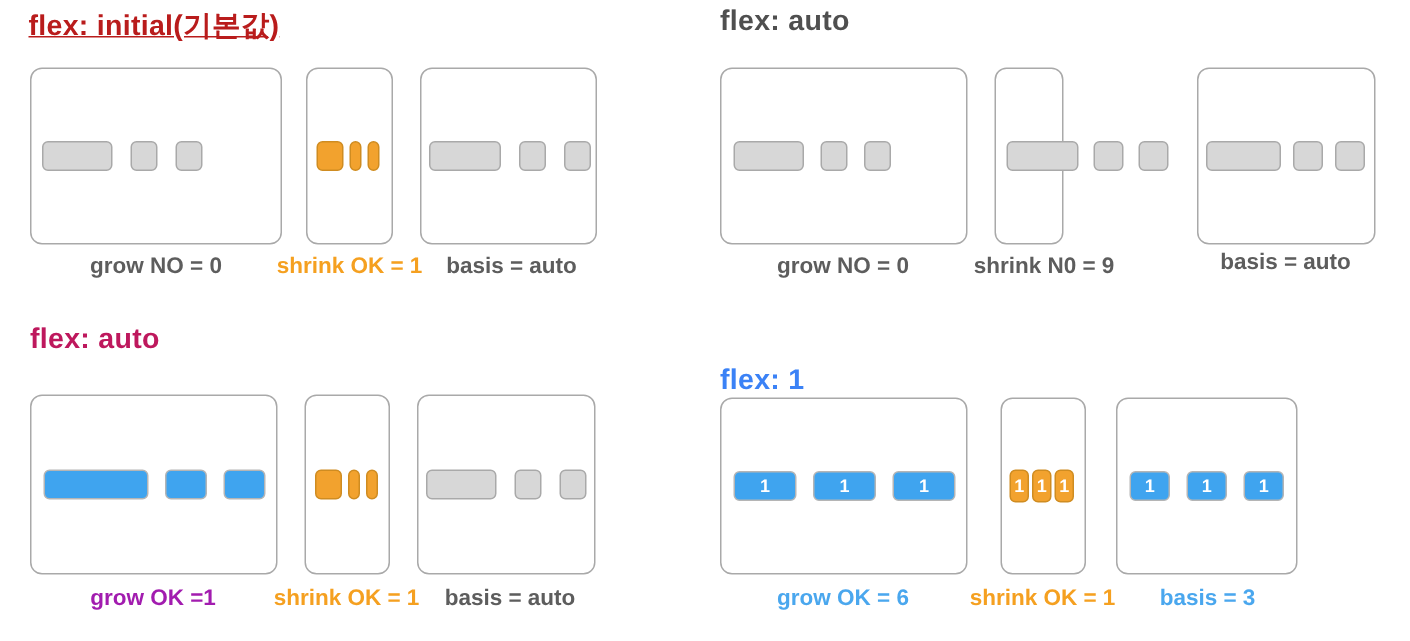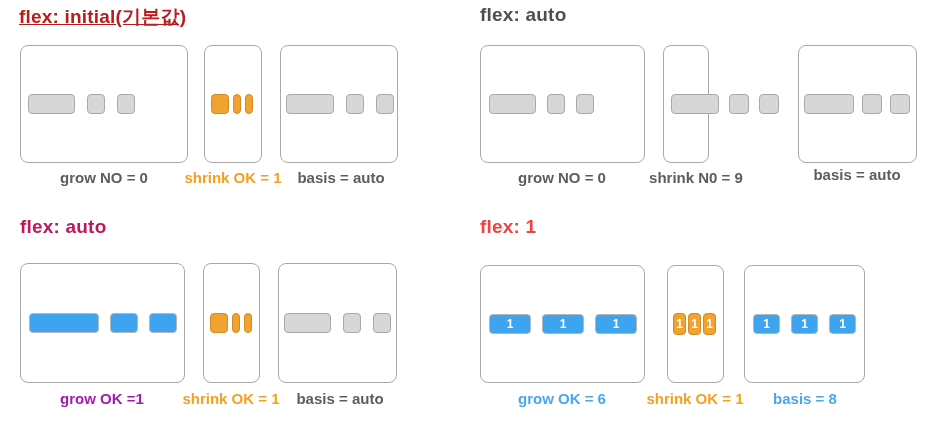--- a/index.html
+++ b/index.html
@@ -116,21 +116,21 @@
         <div class="item" style="width: 18px; height: 20px; background: rgb(215, 215, 215); border-color: rgb(169, 169, 169);"></div>
       </div>
   </div>
 
   <div class="caption" style="left: 32px; top: 390px; width: 140px; color: #a21caf;">grow OK =1</div>
   <div class="caption" style="left: 171px; top: 390px; width: 120px; color: rgb(245, 160, 32);">shrink OK = 1</div>
   <div class="caption" style="left: 275px; top: 390px; width: 130px; color: rgb(93, 93, 93);">basis = auto</div>
 </section>
 
 <section>
-  <div class="title" style="left: 480px; top: 216px; color: #ef4444;">flex: 1</div>
+  <div class="title" style="left: 480px; top: 243px; color: #3b82f6;">flex: 1</div>
 
   <div class="box" style="left:480px;top:265px;width:165px;height:118px">
     <div class="row" style="padding-left:8px;gap:11px">
         <div class="item" style="width: 42px; height: 20px; background: rgb(63, 164, 239); border-color: rgb(181, 181, 181);">1</div>
         <div class="item" style="width: 42px; height: 20px; background: rgb(63, 164, 239); border-color: rgb(181, 181, 181);">1</div>
         <div class="item" style="width: 42px; height: 20px; background: rgb(63, 164, 239); border-color: rgb(181, 181, 181);">1</div>
       </div>
   </div>
   <div class="box" style="left:667px;top:265px;width:57px;height:118px">
     <div class="row" style="padding-left:5px;gap:2px">
@@ -142,14 +142,14 @@
   <div class="box" style="left:744px;top:265px;width:121px;height:118px">
     <div class="row" style="padding-left:8px;gap:11px">
         <div class="item" style="width: 27px; height: 20px; background: rgb(63, 164, 239); border-color: rgb(181, 181, 181);">1</div>
         <div class="item" style="width: 27px; height: 20px; background: rgb(63, 164, 239); border-color: rgb(181, 181, 181);">1</div>
         <div class="item" style="width: 27px; height: 20px; background: rgb(63, 164, 239); border-color: rgb(181, 181, 181);">1</div>
       </div>
   </div>
 
   <div class="caption" style="left: 492px; top: 390px; width: 140px; color: rgb(74, 167, 238);">grow OK = 6</div>
   <div class="caption" style="left: 635px; top: 390px; width: 120px; color: rgb(245, 160, 32);">shrink OK = 1</div>
-  <div class="caption" style="left: 745px; top: 390px; width: 120px; color: rgb(74, 167, 238);">basis = 8</div>
+  <div class="caption" style="left: 745px; top: 390px; width: 120px; color: rgb(74, 167, 238);">basis = 3</div>
 </section>
 
 </body></html>

